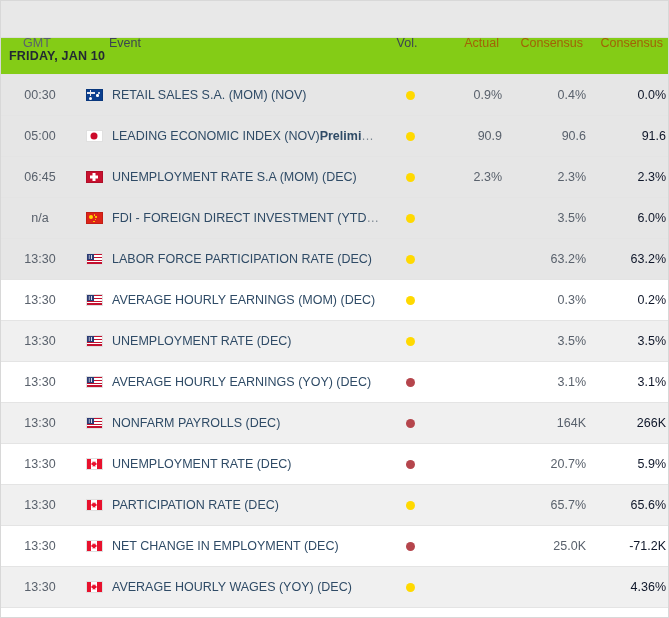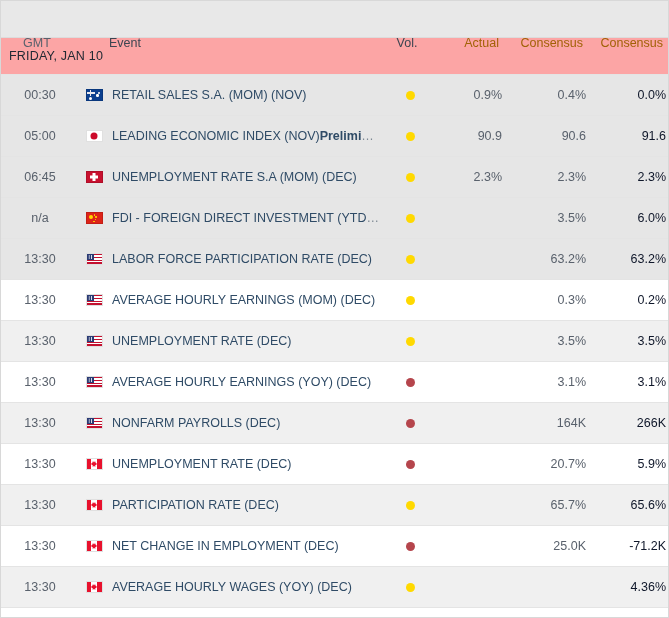--- a/index.html
+++ b/index.html
@@ -28,24 +28,24 @@
     font-size: 12.5px;
     color: #3c4551;
   }
   .hdr .c { white-space: nowrap; margin-top: 48px; }
 
   
   .dayrow {
     height: 37px;
     display: flex;
     align-items: center;
-    background: #fca5a5;
+    background: #84cc16;
     padding-left: 8px;
     font-size: 12.5px;
-    font-weight: normal;
+    font-weight: bold;
     color: #222933;
     letter-spacing: .2px;
     border-bottom: 1px solid #e4e4e4;
   }
 
   
   .row {
     display: flex;
     align-items: center;
     height: 41px;

